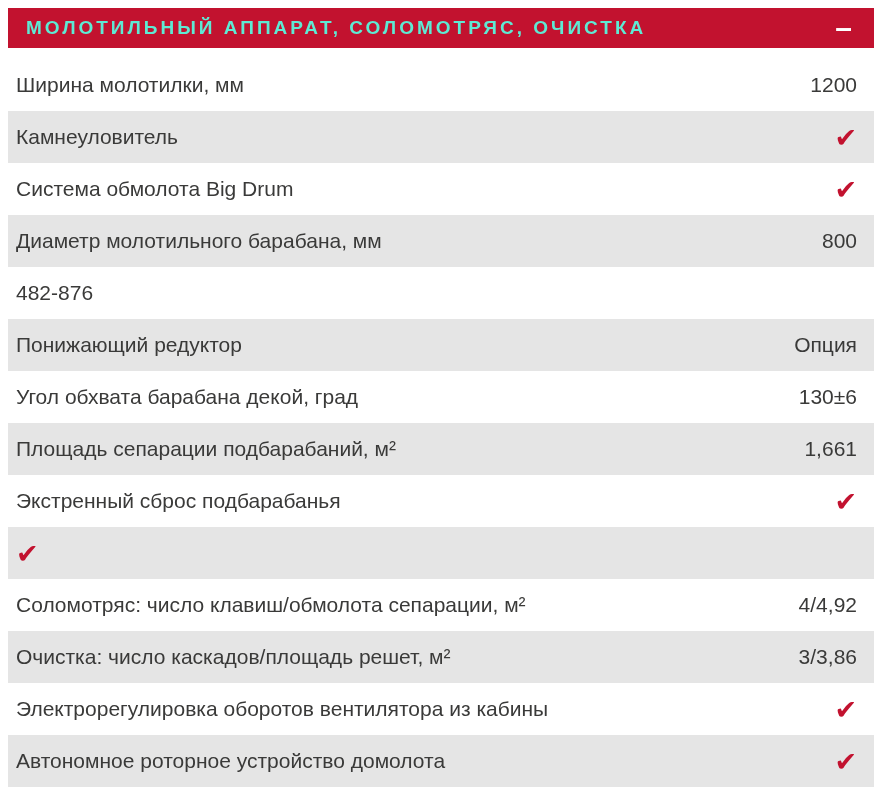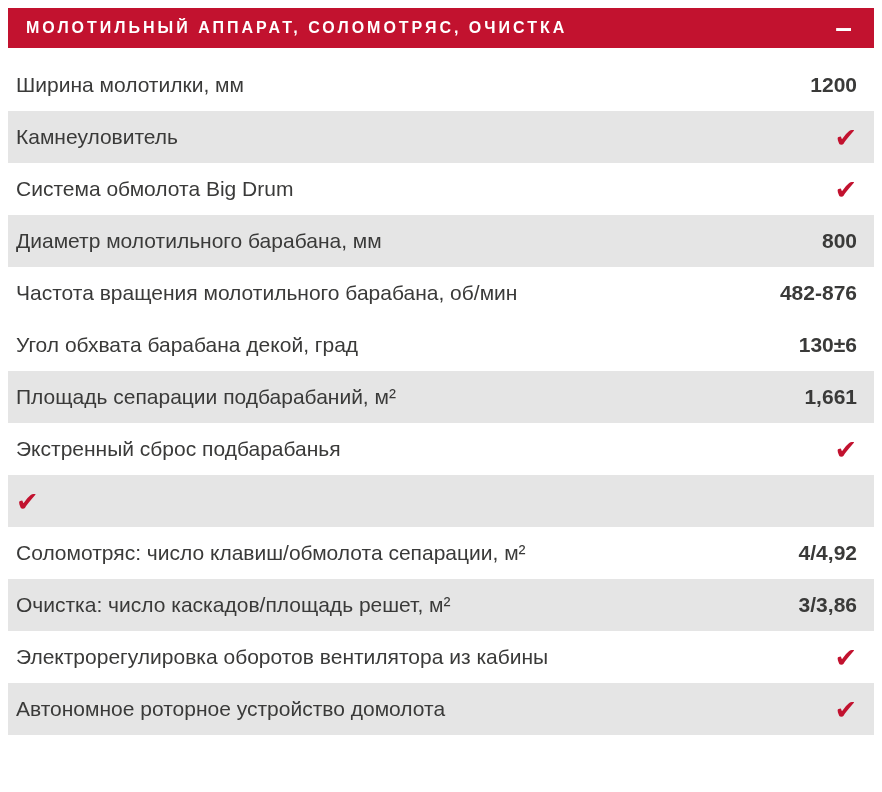--- a/index.html
+++ b/index.html
@@ -11,23 +11,23 @@
   }
   .page { padding: 8px 8px 0 8px; width: 882px; }
   .hdr {
     background: var(--red, #C2122F);
     height: 40px;
     display: flex; align-items: center; justify-content: space-between;
     padding: 0 22px 0 18px;
     margin-bottom: 11px;
   }
   .hdr-title {
-    color: #ffffff;
+    color: #5eead4;
     font-weight: bold;
-    font-size: 16px;
+    font-size: 19px;
     letter-spacing: 3px;
     white-space: nowrap;
   }
   .hdr-collapse {
     color: #ffffff;
     font-weight: bold;
     font-size: 30px;
     line-height: 0.6;
     cursor: pointer;
     user-select: none;
@@ -35,21 +35,21 @@
   .table { width: 100%; }
   .row {
     height: 52px;
     display: flex; align-items: center;
     padding: 0 17px 0 8px;
     font-size: 21px;
     color: var(--text, #3A3A39);
   }
   .row.alt { background: var(--alt, #E5E5E5); gap: 16px; }
   .row-label { flex: 1 1 auto; }
-  .row-value { white-space: nowrap; font-weight: bold; }
+  .row-value { white-space: nowrap; }
   .check-icon {
     color: var(--red, #C2122F);
     font-family: "DejaVu Sans", sans-serif;
     font-weight: bold;
     font-size: 27px;
     line-height: 1;
   }
 </style>
 </head>
 <body>
@@ -74,22 +74,26 @@
     <span class="row-label">Система обмолота Big Drum</span>
 
     <span class="check-icon">✔</span>
   </div>
       <div class="row alt">
     <span class="row-label">Диаметр молотильного барабана, мм</span>
     <span class="row-value">800</span>
 
   </div>
       <div class="row">
-    <span class="row-label">Частота вращения молотильного барабана, об/мин</span>
     <span class="row-value">482-876</span>
+
+  </div>
+      <div class="row alt">
+    <span class="row-label">Понижающий редуктор</span>
+    <span class="row-value">Опция</span>
 
   </div>
       <div class="row">
     <span class="row-label">Угол обхвата барабана декой, град</span>
     <span class="row-value">130±6</span>
 
   </div>
       <div class="row alt">
     <span class="row-label">Площадь сепарации подбарабаний, м²</span>
     <span class="row-value">1,661</span>

